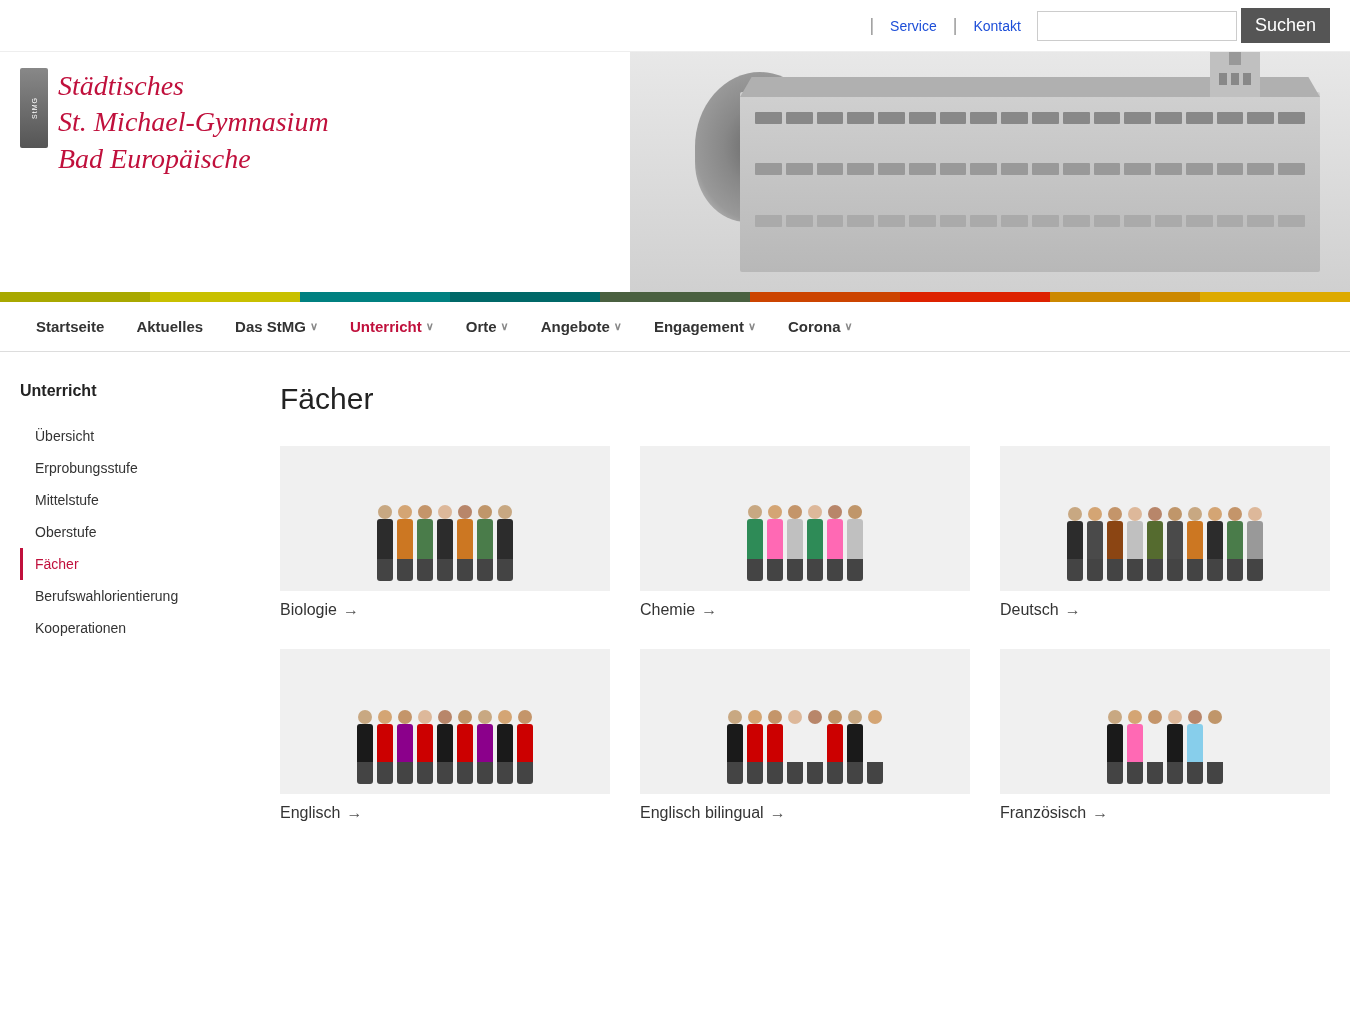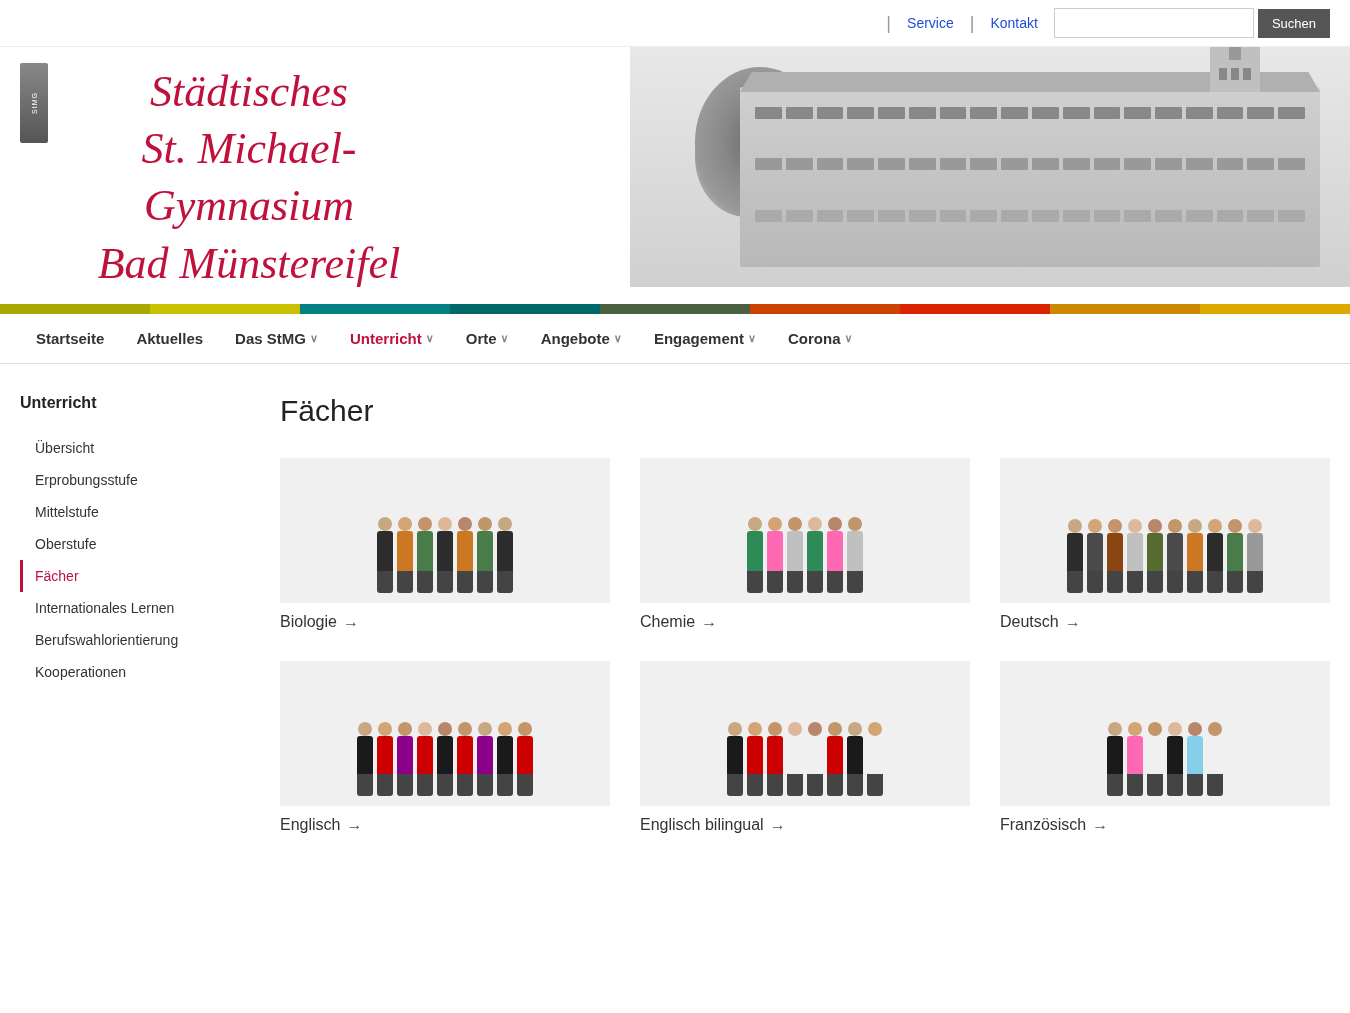--- a/index.html
+++ b/index.html
@@ -34,21 +34,21 @@
       padding: 6px 10px;
       font-size: 14px;
       width: 200px;
       outline: none;
     }
     .search-button {
       background: #555;
       color: #fff;
       border: none;
       padding: 7px 14px;
-      font-size: 13px;
+      font-size: 18px;
       cursor: pointer;
     }
 
     
     .header {
       display: flex;
       align-items: flex-start;
       padding: 16px 20px 0 20px;
       position: relative;
       overflow: hidden;
@@ -75,24 +75,23 @@
       align-items: center;
       font-size: 8px;
       color: white;
       writing-mode: vertical-rl;
       text-orientation: mixed;
       border-radius: 2px;
     }
     .school-title {
       font-family: Georgia, 'Times New Roman', serif;
       font-style: italic;
-      font-size: 44px;
+      font-size: 28px;
       line-height: 1.3;
       color: #c0103c;
-      text-align: center;
     }
     .school-subtitle {
       font-size: 12.5px;
       color: #555;
       line-height: 1.7;
       margin-top: 4px;
     }
     .header-image {
       position: absolute;
       right: 0;
@@ -299,21 +298,21 @@
 <div class="header">
   <div class="header-left">
     <div class="school-logo">
       <div class="logo-badge">
         <span style="writing-mode:vertical-rl;font-size:7px;letter-spacing:1px;transform:rotate(180deg);">StMG</span>
       </div>
       <div>
         <div class="school-title">
           <div>Städtisches</div>
           <div>St. Michael-Gymnasium</div>
-          <div>Bad Münstereifel</div>
+          <div>Bad Europäische</div>
         </div>
       </div>
     </div>
   </div>
 
   <div class="header-image">
     <div class="building-bg"></div>
     <div class="tree-shape">
       <div class="tree-foliage"></div>
       <div class="tree-trunk"></div>
@@ -421,21 +420,20 @@
 <div class="main-content">
 
   <aside class="sidebar">
     <div class="sidebar-title">Unterricht</div>
     <div id="sidebar-items">
         <a class="sidebar-item">Übersicht</a>
         <a class="sidebar-item">Erprobungsstufe</a>
         <a class="sidebar-item">Mittelstufe</a>
         <a class="sidebar-item">Oberstufe</a>
         <a class="sidebar-item active">Fächer</a>
-        <a class="sidebar-item">Internationales Lernen</a>
         <a class="sidebar-item">Berufswahlorientierung</a>
         <a class="sidebar-item">Kooperationen</a>
       </div>
   </aside>
 
   <main class="content-area">
     <h1 class="page-title">Fächer</h1>
     <div class="subject-grid" id="subject-grid">
         <div class="subject-card">
           <div class="subject-image" style="background: rgb(240, 240, 240);">

